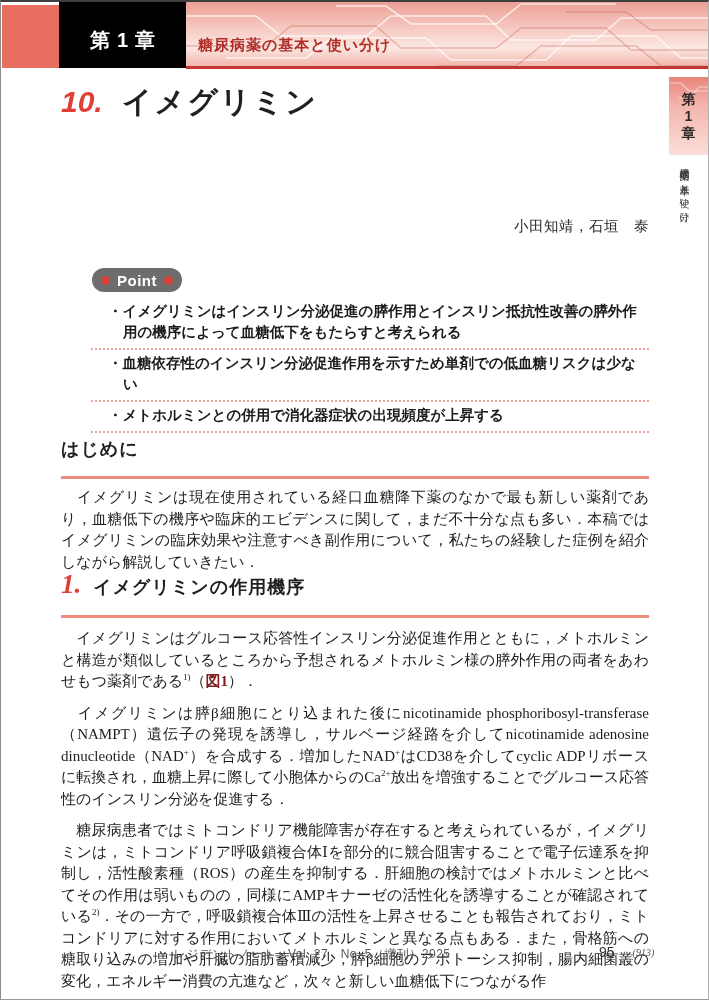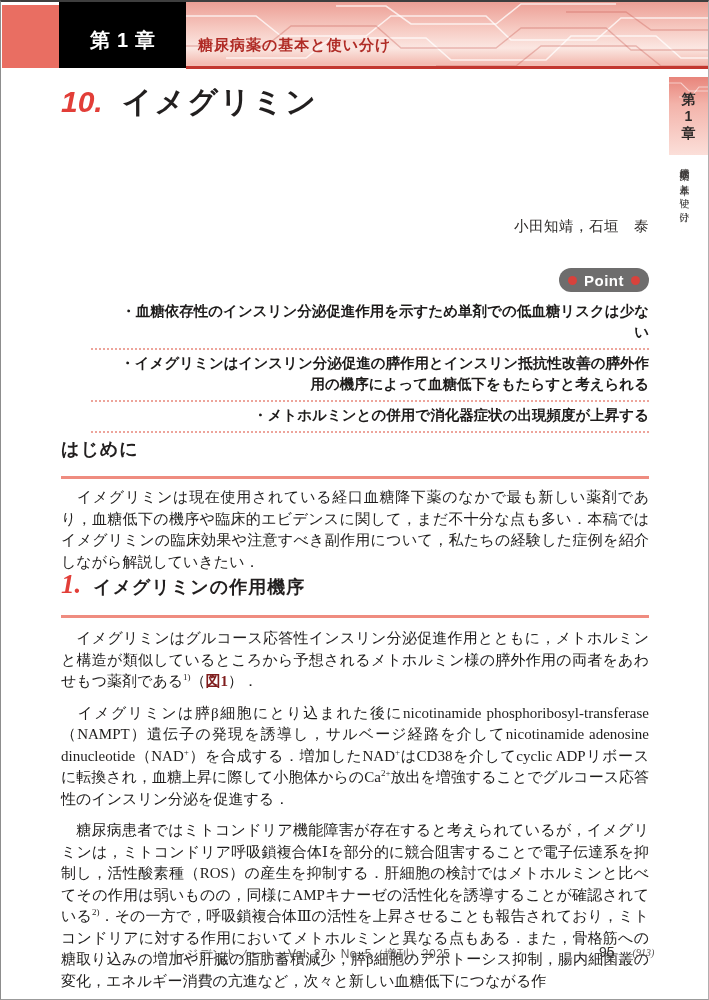--- a/index.html
+++ b/index.html
@@ -70,21 +70,21 @@
   .title-text { color: #221f1f; font-size: 30px; font-weight: 700; letter-spacing: 2px; }
 
   
   .authors {
     position: absolute; left: 60px; top: 215px; width: 588px;
     text-align: right; font-size: 14.5px; color: #2c2927; font-weight: 500;
     letter-spacing: 0.5px;
   }
 
   
-  .point-box { position: absolute; left: 60px; top: 266px; width: 588px; text-align: right; }
+  .point-box { position: absolute; left: 60px; top: 266px; width: 588px; }
   .point-pill {
     display: inline-flex; align-items: center; gap: 7px;
     background: #6e6d6d; border-radius: 12px; height: 24px;
     padding: 0 9px; margin-left: 31px;
   }
   .point-dot { width: 9px; height: 9px; border-radius: 50%; background: #d8423c; }
   .point-word { color: #ffffff; font-size: 15px; font-weight: 800; letter-spacing: 0.5px; }
   .point-list { list-style: none; margin-top: 6px; margin-left: 30px; width: 558px; }
   .point-list li {
     font-size: 14.5px; font-weight: 700; color: #1d1b1a; line-height: 21px;
@@ -173,22 +173,22 @@
 
   <div class="authors">小田知靖，石垣　泰</div>
 
   <section class="point-box">
     <div class="point-pill">
       <span class="point-dot"></span>
       <span class="point-word">Point</span>
       <span class="point-dot"></span>
     </div>
     <ul class="point-list">
+      <li>・イメグリミンはインスリン分泌促進の膵作用とインスリン抵抗性改善の膵外作用の機序によって血糖低下をもたらすと考えられる</li>
       <li>・血糖依存性のインスリン分泌促進作用を示すため単剤での低血糖リスクは少ない</li>
-      <li>・イメグリミンはインスリン分泌促進の膵作用とインスリン抵抗性改善の膵外作用の機序によって血糖低下をもたらすと考えられる</li>
       <li>・メトホルミンとの併用で消化器症状の出現頻度が上昇する</li>
     </ul>
   </section>
 
   <section class="sect sect-intro">
     <div class="sect-head">
       <h2 class="h-plain">はじめに</h2>
     </div>
     <p class="body-copy">　イメグリミンは現在使用されている経口血糖降下薬のなかで最も新しい薬剤であり，血糖低下の機序や臨床的エビデンスに関して，まだ不十分な点も多い．本稿ではイメグリミンの臨床効果や注意すべき副作用について，私たちの経験した症例を紹介しながら解説していきたい．</p>
   </section>

